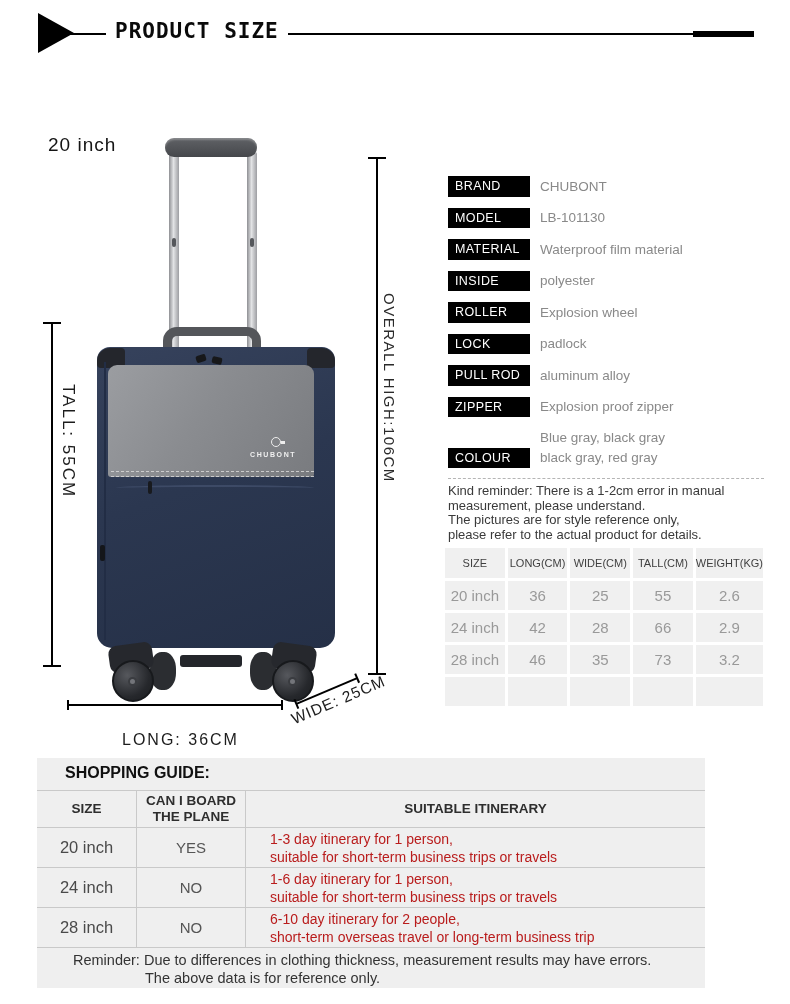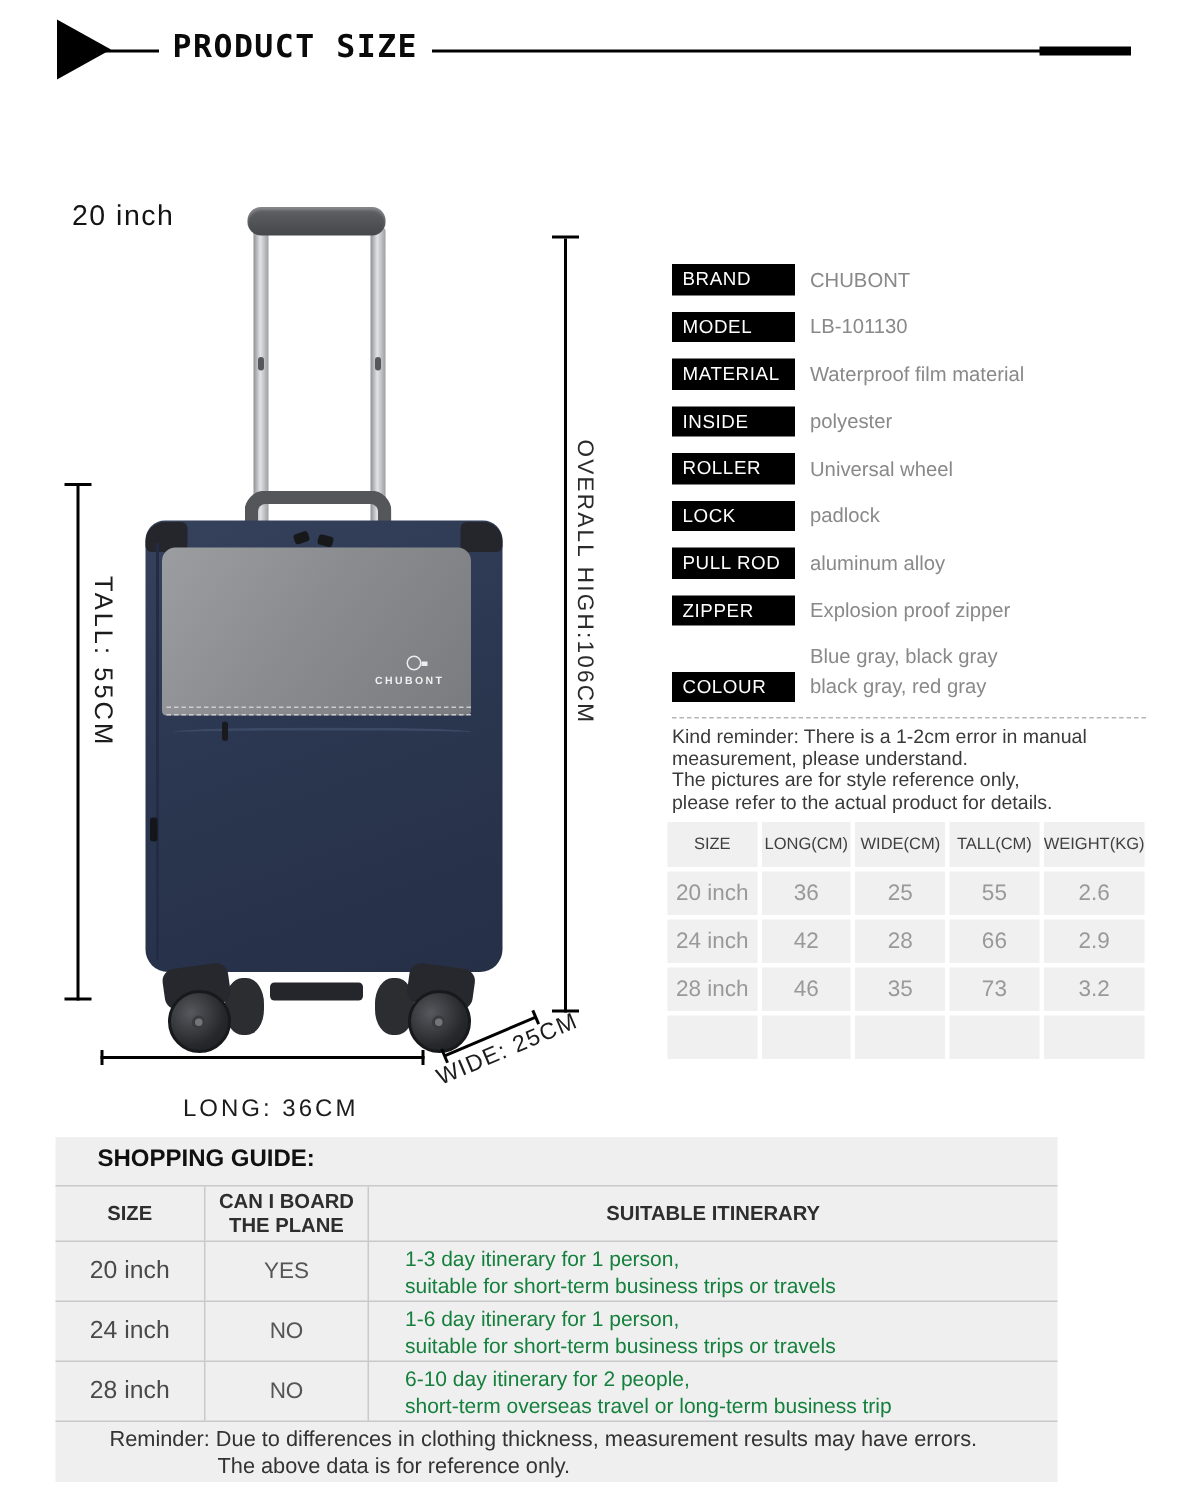--- a/index.html
+++ b/index.html
@@ -111,21 +111,21 @@
   .guide-title { position:absolute; left:28px; top:6px; font-size:16px; font-weight:bold; color:#101010; }
   .guide-table { position:absolute; left:0; top:32px; width:668px; display:grid;
     grid-template-columns:100px 109px 459px; grid-template-rows:37px 40px 40px 40px;
     border-top:1px solid #c9c9c9; }
   .gc { border-bottom:1px solid #c9c9c9; display:flex; flex-direction:column;
     align-items:center; justify-content:center; }
   .gc.vr { border-right:1px solid #c9c9c9; }
   .gc.head { font-size:13.5px; font-weight:bold; color:#2e2e2e; line-height:16px; text-align:center; }
   .gc.size { font-size:16.5px; color:#4a4a4a; }
   .gc.board { font-size:15px; color:#555; }
-  .gc.itin { align-items:flex-start; padding-left:24px; font-size:14px; color:#15803d; line-height:18px; }
+  .gc.itin { align-items:flex-start; padding-left:24px; font-size:14px; color:#b91c1c; line-height:18px; }
   .guide-reminder { position:absolute; left:0; top:194px; width:100%;
     font-size:14.5px; color:#333; line-height:17.5px; }
   .guide-reminder .r1 { padding-left:36px; }
   .guide-reminder .r2 { padding-left:108px; }
 </style>
 </head>
 <body>
 
 <div class="page">
 
@@ -197,21 +197,21 @@
     <div class="spec-row">
       <span class="spec-label">MATERIAL</span>
       <span class="spec-value">Waterproof film material</span>
     </div>
     <div class="spec-row">
       <span class="spec-label">INSIDE</span>
       <span class="spec-value">polyester</span>
     </div>
     <div class="spec-row">
       <span class="spec-label">ROLLER</span>
-      <span class="spec-value">Universal wheel</span>
+      <span class="spec-value">Explosion wheel</span>
     </div>
     <div class="spec-row">
       <span class="spec-label">LOCK</span>
       <span class="spec-value">padlock</span>
     </div>
     <div class="spec-row">
       <span class="spec-label">PULL ROD</span>
       <span class="spec-value">aluminum alloy</span>
     </div>
     <div class="spec-row">

